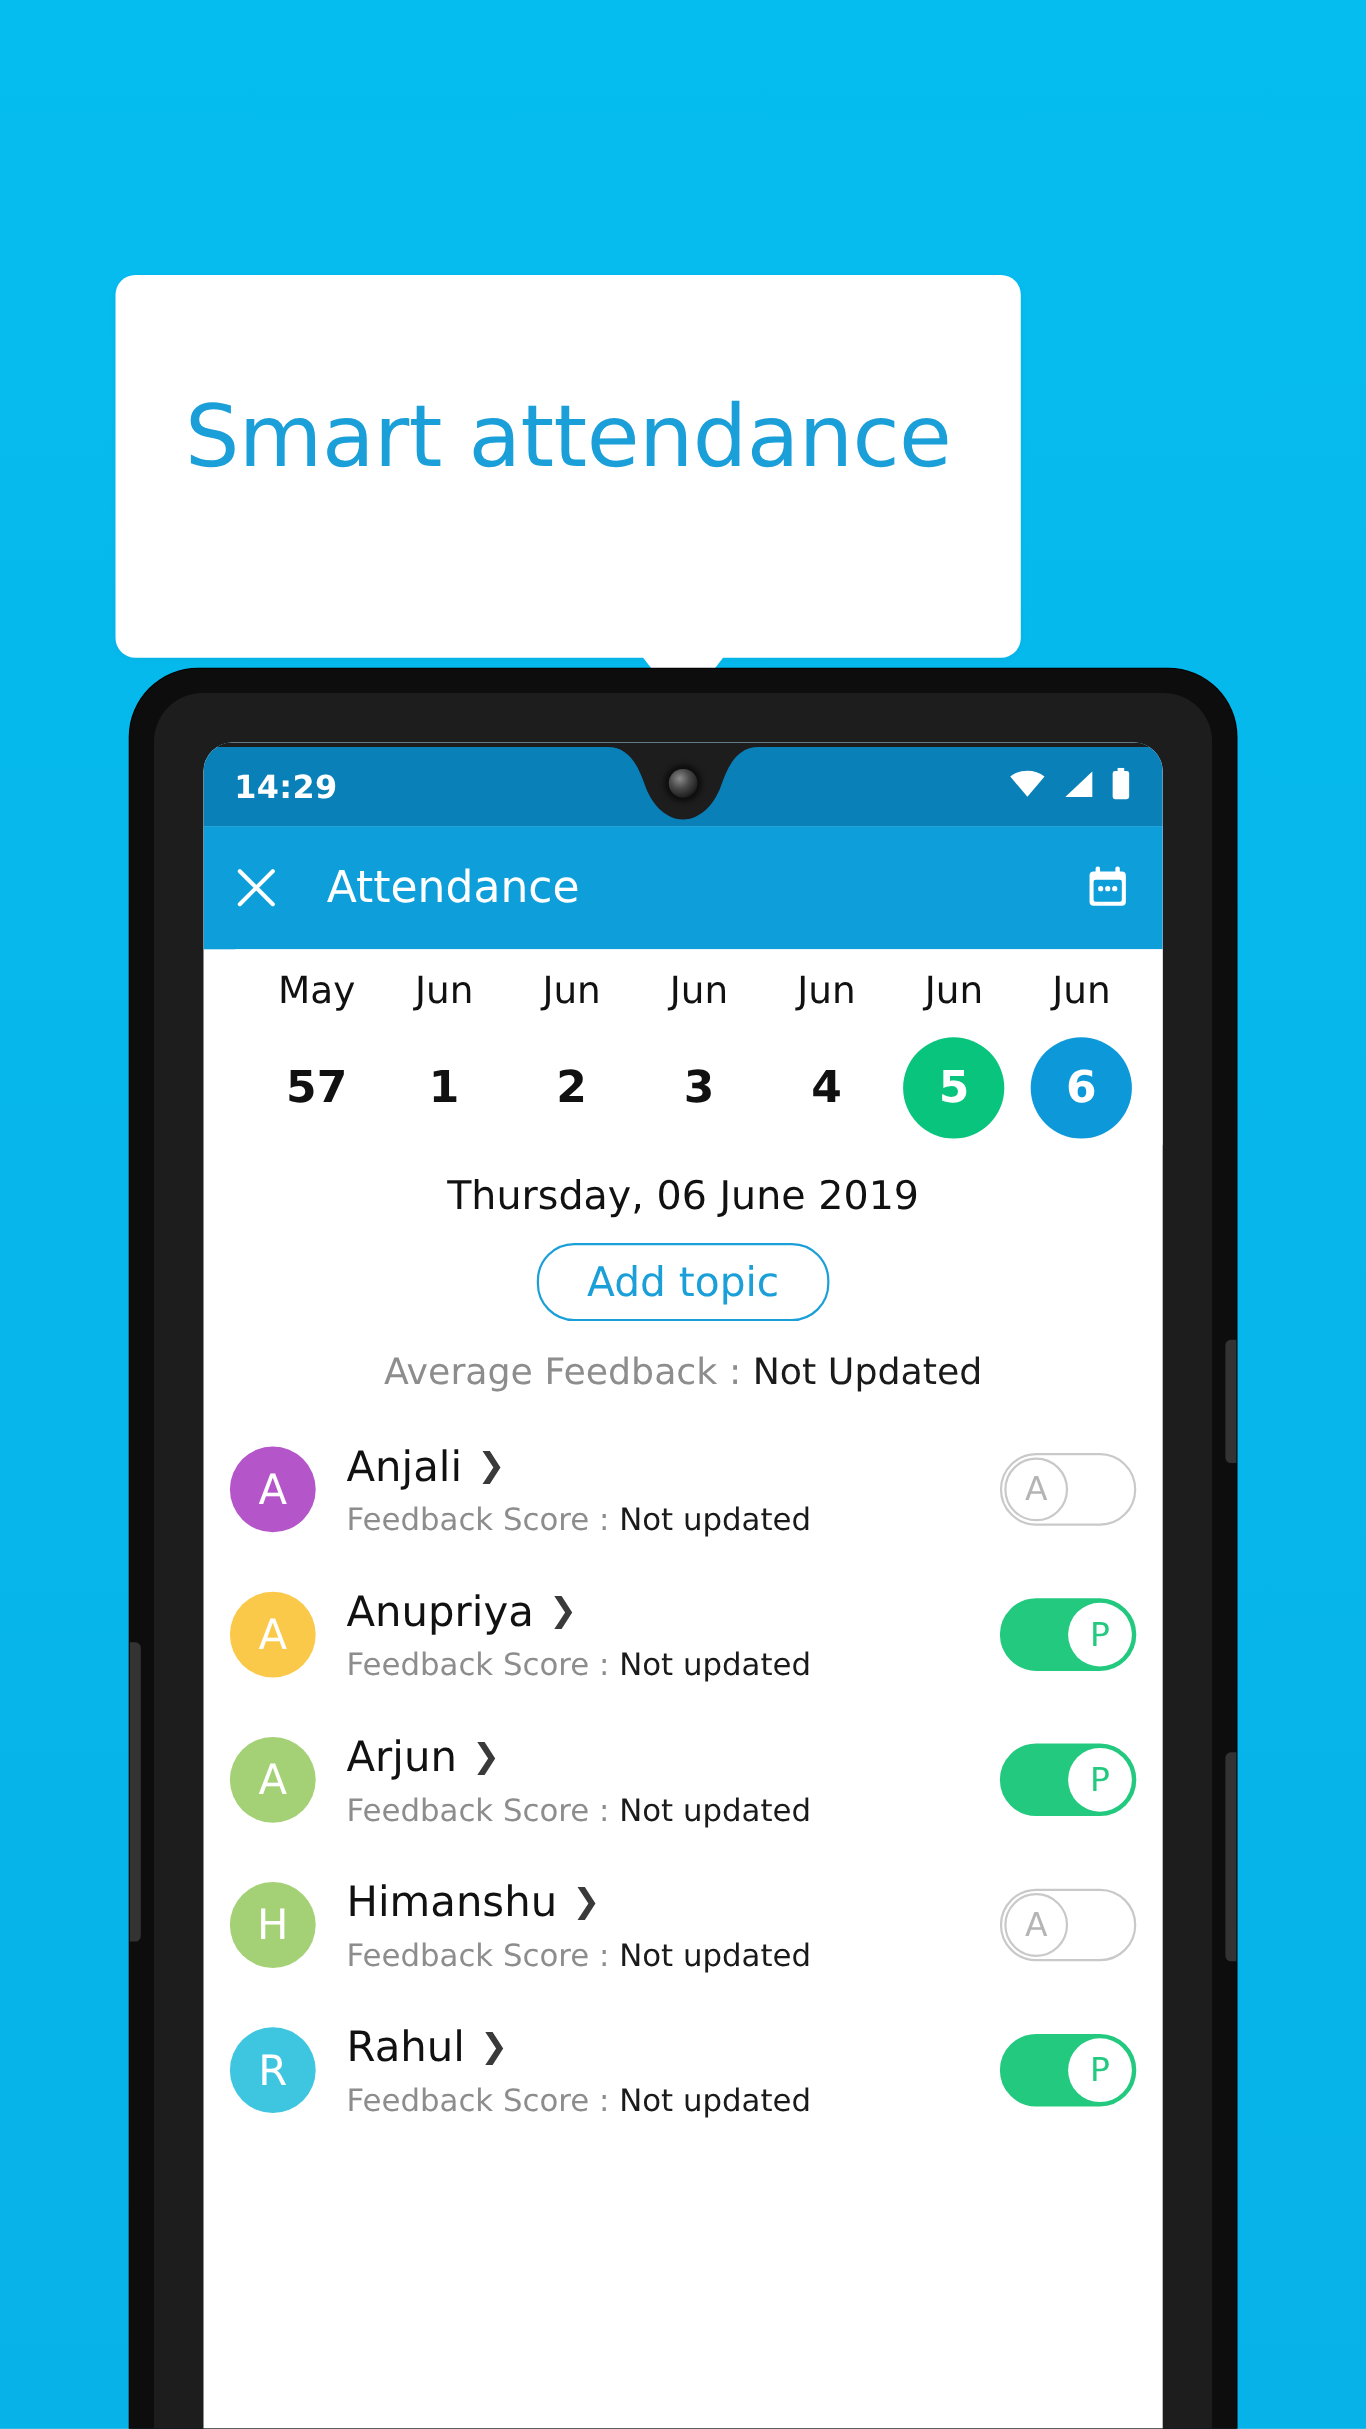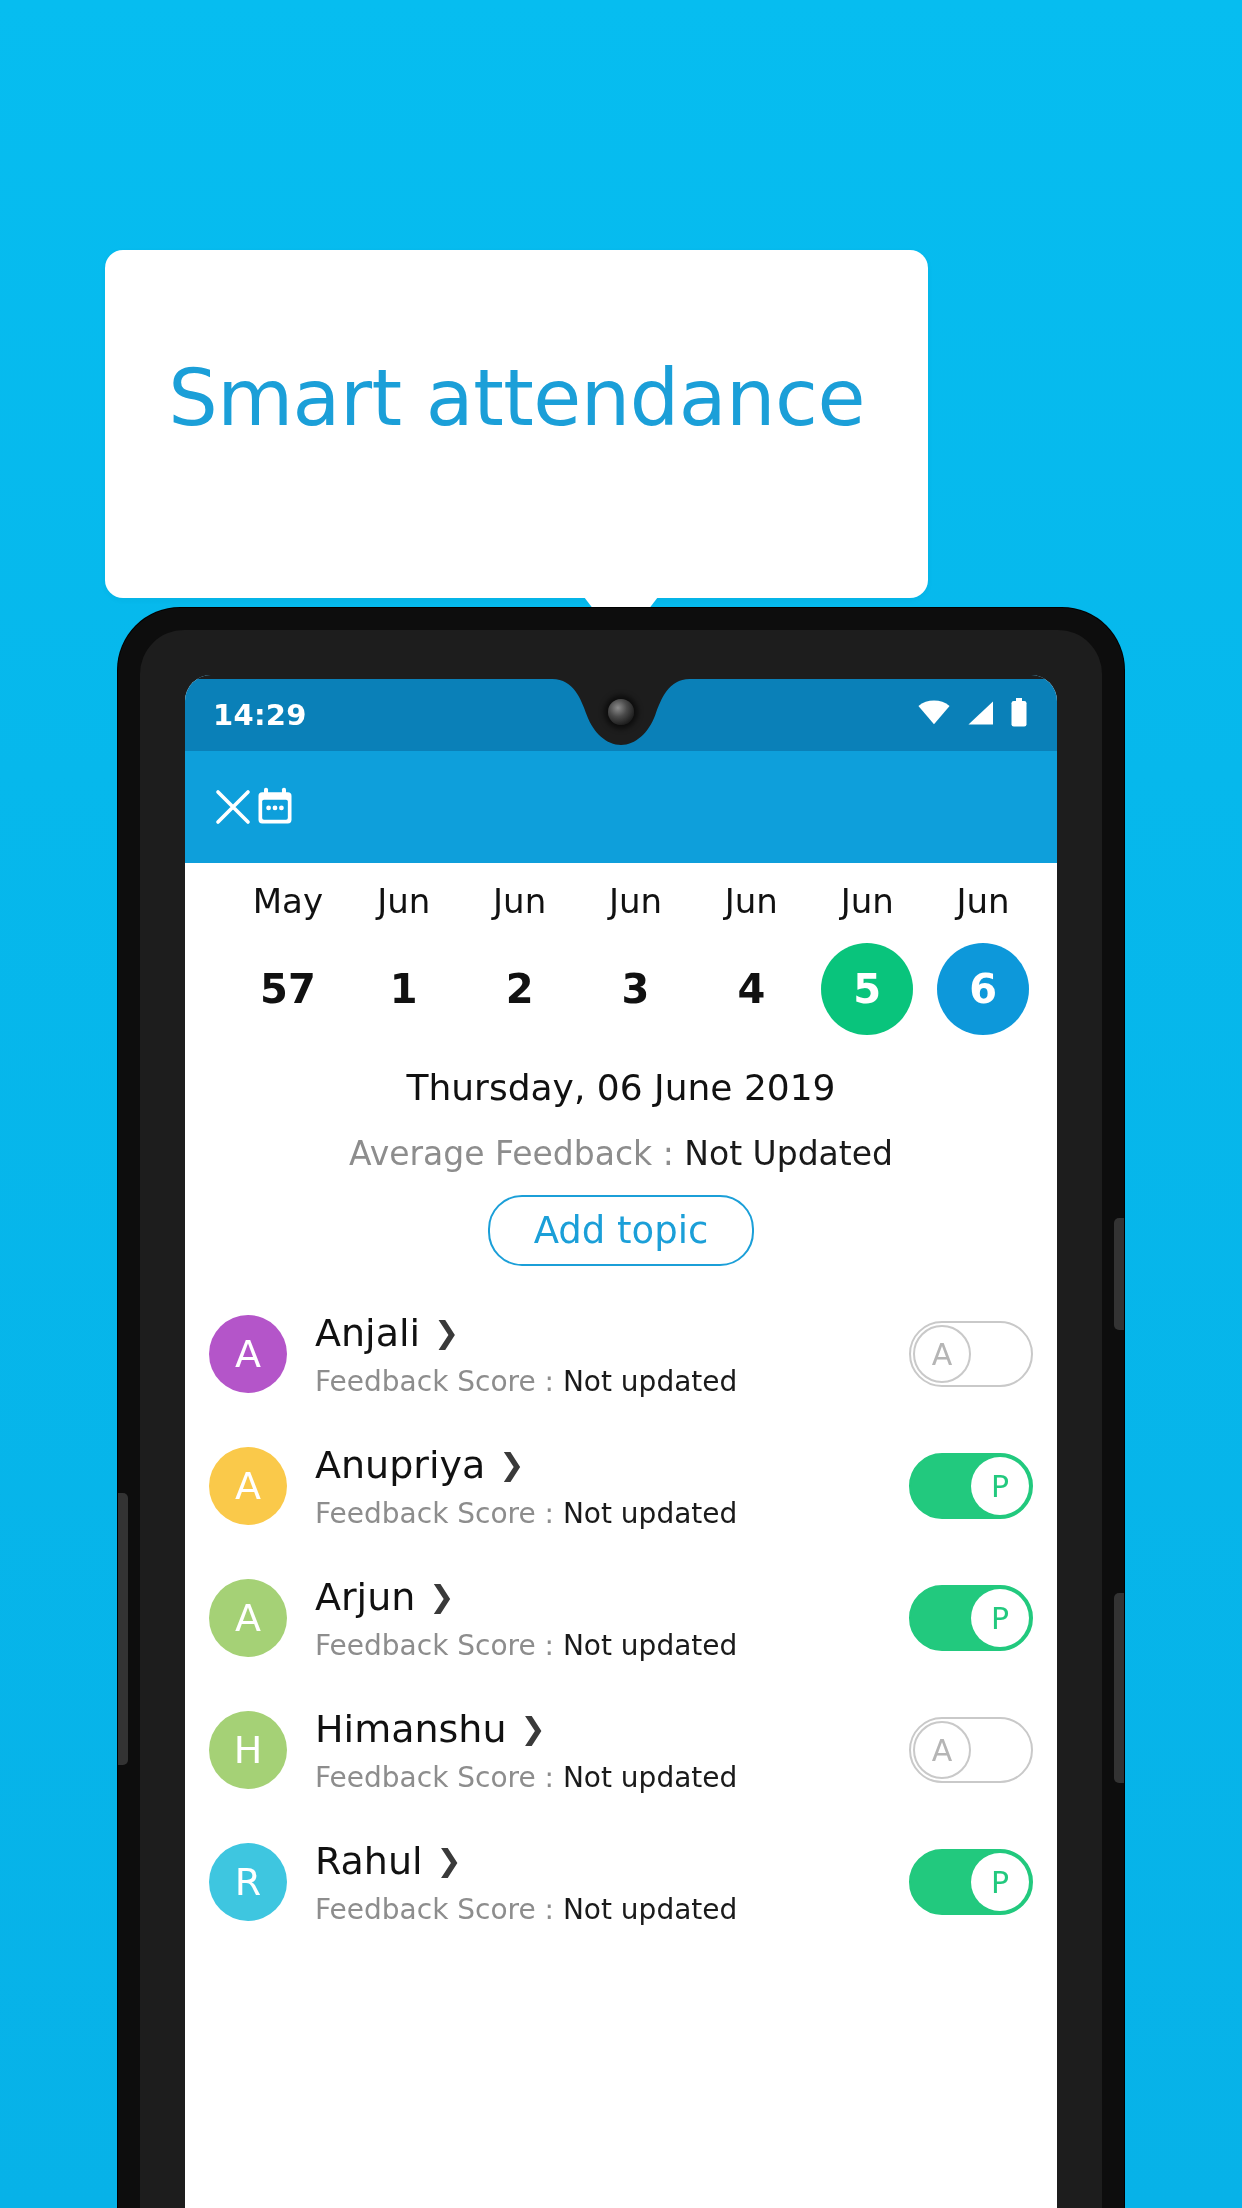--- a/index.html
+++ b/index.html
@@ -190,20 +190,21 @@
           </span>
         </div>
       </div>
 
       <div id="app-bar">
         <span id="close-icon">
           <svg width="40" height="40" viewBox="0 0 24 24">
               <path d="M3 3 L21 21 M21 3 L3 21" stroke="#ffffff" stroke-width="2.2" fill="none" stroke-linecap="round"></path>
             </svg>
         </span>
+        <span id="app-title">Attendance</span>
         <span id="calendar-icon">
           <svg width="44" height="44" viewBox="0 0 24 24">
             <rect x="3" y="4" width="18" height="17" rx="2" fill="#ffffff"></rect>
             <rect x="6" y="1.5" width="2.2" height="4" rx="1" fill="#ffffff"></rect>
             <rect x="15.8" y="1.5" width="2.2" height="4" rx="1" fill="#ffffff"></rect>
             <rect x="5" y="8" width="14" height="11" rx="1" fill="#0e9fdb"></rect>
             <circle cx="8.5" cy="12.5" r="1.3" fill="#ffffff"></circle>
             <circle cx="12" cy="12.5" r="1.3" fill="#ffffff"></circle>
             <circle cx="15.5" cy="12.5" r="1.3" fill="#ffffff"></circle>
           </svg>
@@ -237,29 +238,29 @@
           <div class="date-num sel-green">5</div>
         </div>
         <div class="date-cell">
           <div class="date-month">Jun</div>
           <div class="date-num sel-blue">6</div>
         </div>
       </div>
 
       <div id="full-date">Thursday, 06 June 2019</div>
 
+      <div id="add-topic-wrap">
+        <div id="add-topic-btn">Add topic</div>
+      </div>
+
       <div id="avg-feedback">
         <span class="lbl">Average Feedback :</span>
         <span class="val">Not Updated</span>
       </div>
 
-      <div id="add-topic-wrap">
-        <div id="add-topic-btn">Add topic</div>
-      </div>
-
       <div id="student-list">
 
         <div class="student-row">
           <div class="avatar" style="background:#b455c9">A</div>
           <div class="row-mid">
             <div class="name-line">
               <span class="student-name">Anjali</span>
               <span class="chev">❯</span>
             </div>
             <div class="fb-line">

